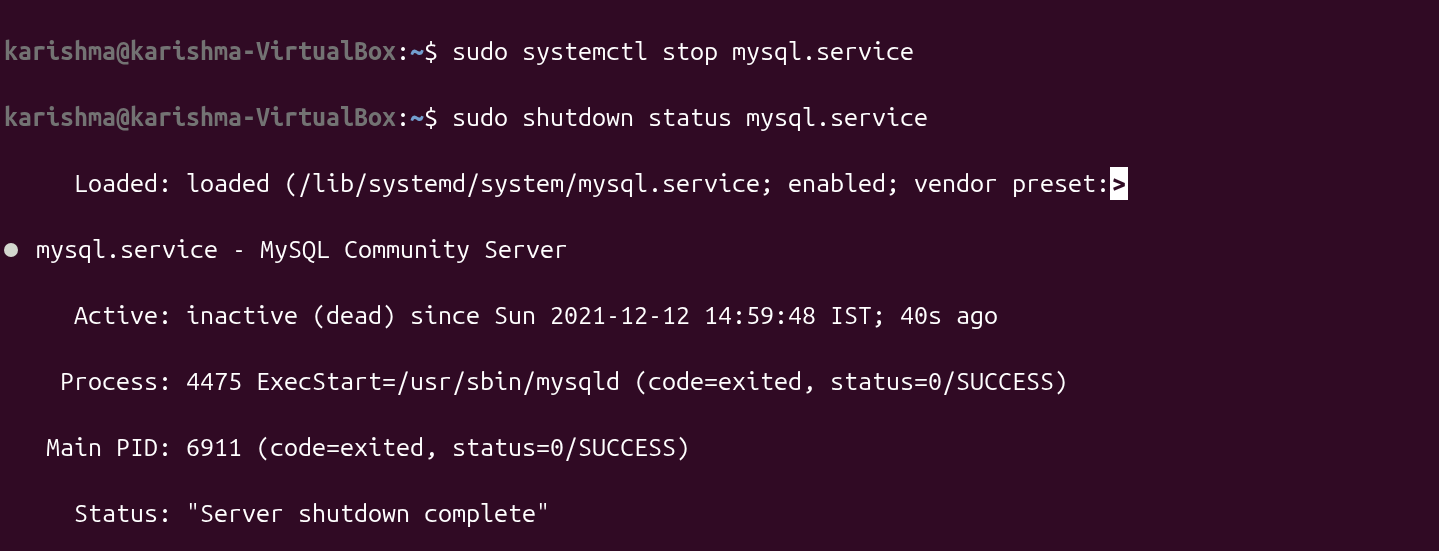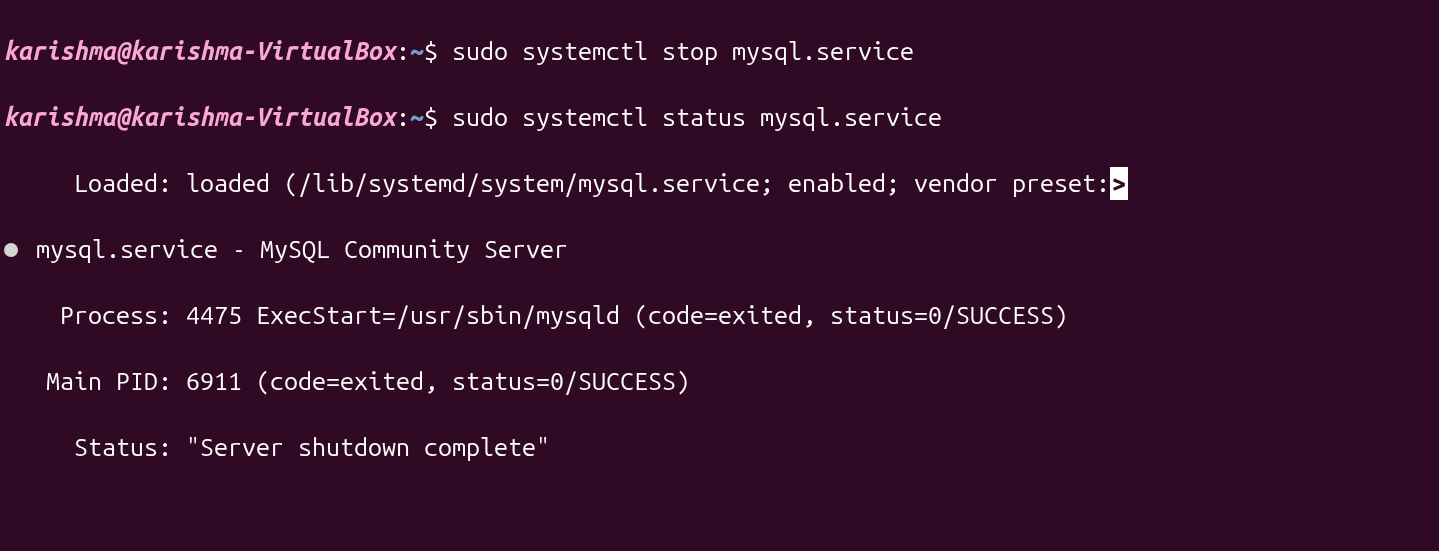--- a/index.html
+++ b/index.html
@@ -11,21 +11,21 @@
     font-family: "Ubuntu Mono", "DejaVu Sans Mono", "Liberation Mono", monospace;
     font-size: 25px;
     line-height: 33px;
     color: #ffffff;
     overflow: hidden;
   }
   .terminal {
     padding: 2px 4px;
     white-space: pre;
   }
-  .prompt-user { color: #f9a8d4; font-weight: bold; font-style: italic; }
+  .prompt-user { color: #737373; font-weight: bold; }
   .prompt-path { color: #729fcf; font-weight: bold; }
   .cmd { color: #ffffff; }
   .dot {
     display: inline-block;
     width: 14px;
     height: 14px;
     border-radius: 50%;
     background: #d3d7cf;
     vertical-align: middle;
     margin-right: 4px;
@@ -39,23 +39,24 @@
     font-weight: bold;
     padding: 0 2px;
   }
   .line { display: block; }
 </style>
 </head>
 <body>
 
 <div class="terminal">
 <span class="line"><span class="prompt-user">karishma@karishma-VirtualBox</span><span class="cmd">:</span><span class="prompt-path">~</span><span class="cmd">$ </span><span class="cmd">sudo systemctl stop mysql.service</span></span>
-<span class="line"><span class="prompt-user">karishma@karishma-VirtualBox</span><span class="cmd">:</span><span class="prompt-path">~</span><span class="cmd">$ </span><span class="cmd">sudo systemctl status mysql.service</span></span>
+<span class="line"><span class="prompt-user">karishma@karishma-VirtualBox</span><span class="cmd">:</span><span class="prompt-path">~</span><span class="cmd">$ </span><span class="cmd">sudo shutdown status mysql.service</span></span>
 <span class="line"><span>     Loaded: loaded (/lib/systemd/system/mysql.service; enabled; vendor preset:</span><span class="trunc">&gt;</span></span>
 <span class="line"><span class="dot"></span><span> mysql.service - MySQL Community Server</span></span>
+<span class="line">     Active: inactive (dead) since Sun 2021-12-12 14:59:48 IST; 40s ago</span>
 <span class="line">    Process: 4475 ExecStart=/usr/sbin/mysqld (code=exited, status=0/SUCCESS)</span>
 <span class="line">   Main PID: 6911 (code=exited, status=0/SUCCESS)</span>
 <span class="line">     Status: "Server shutdown complete"</span>
 
 
 
 
 
 
 

